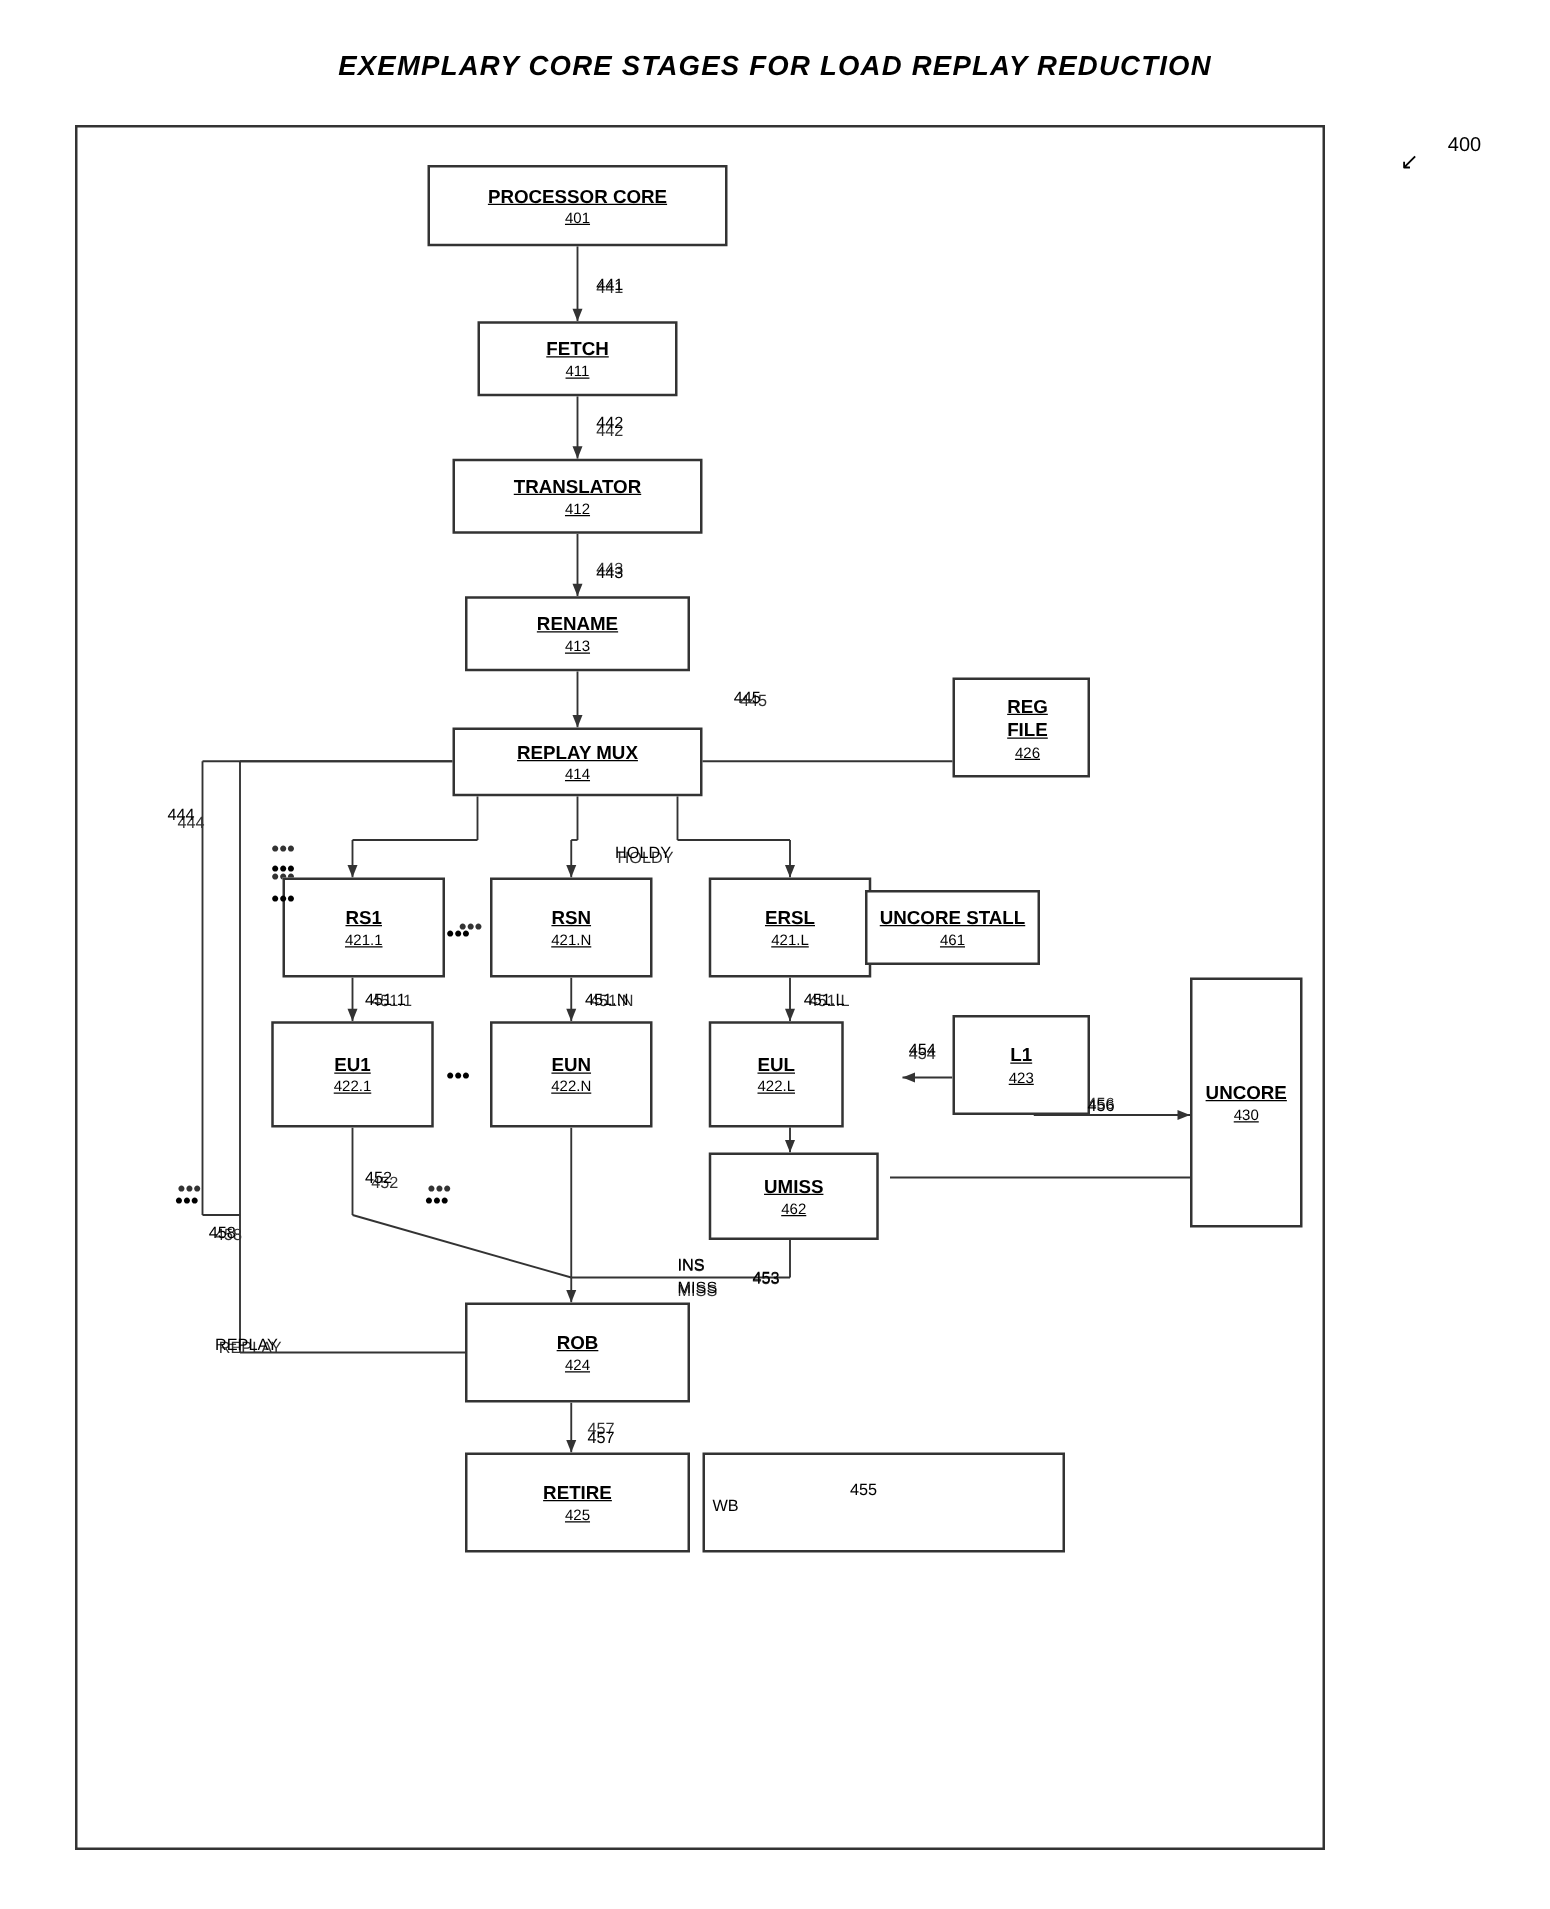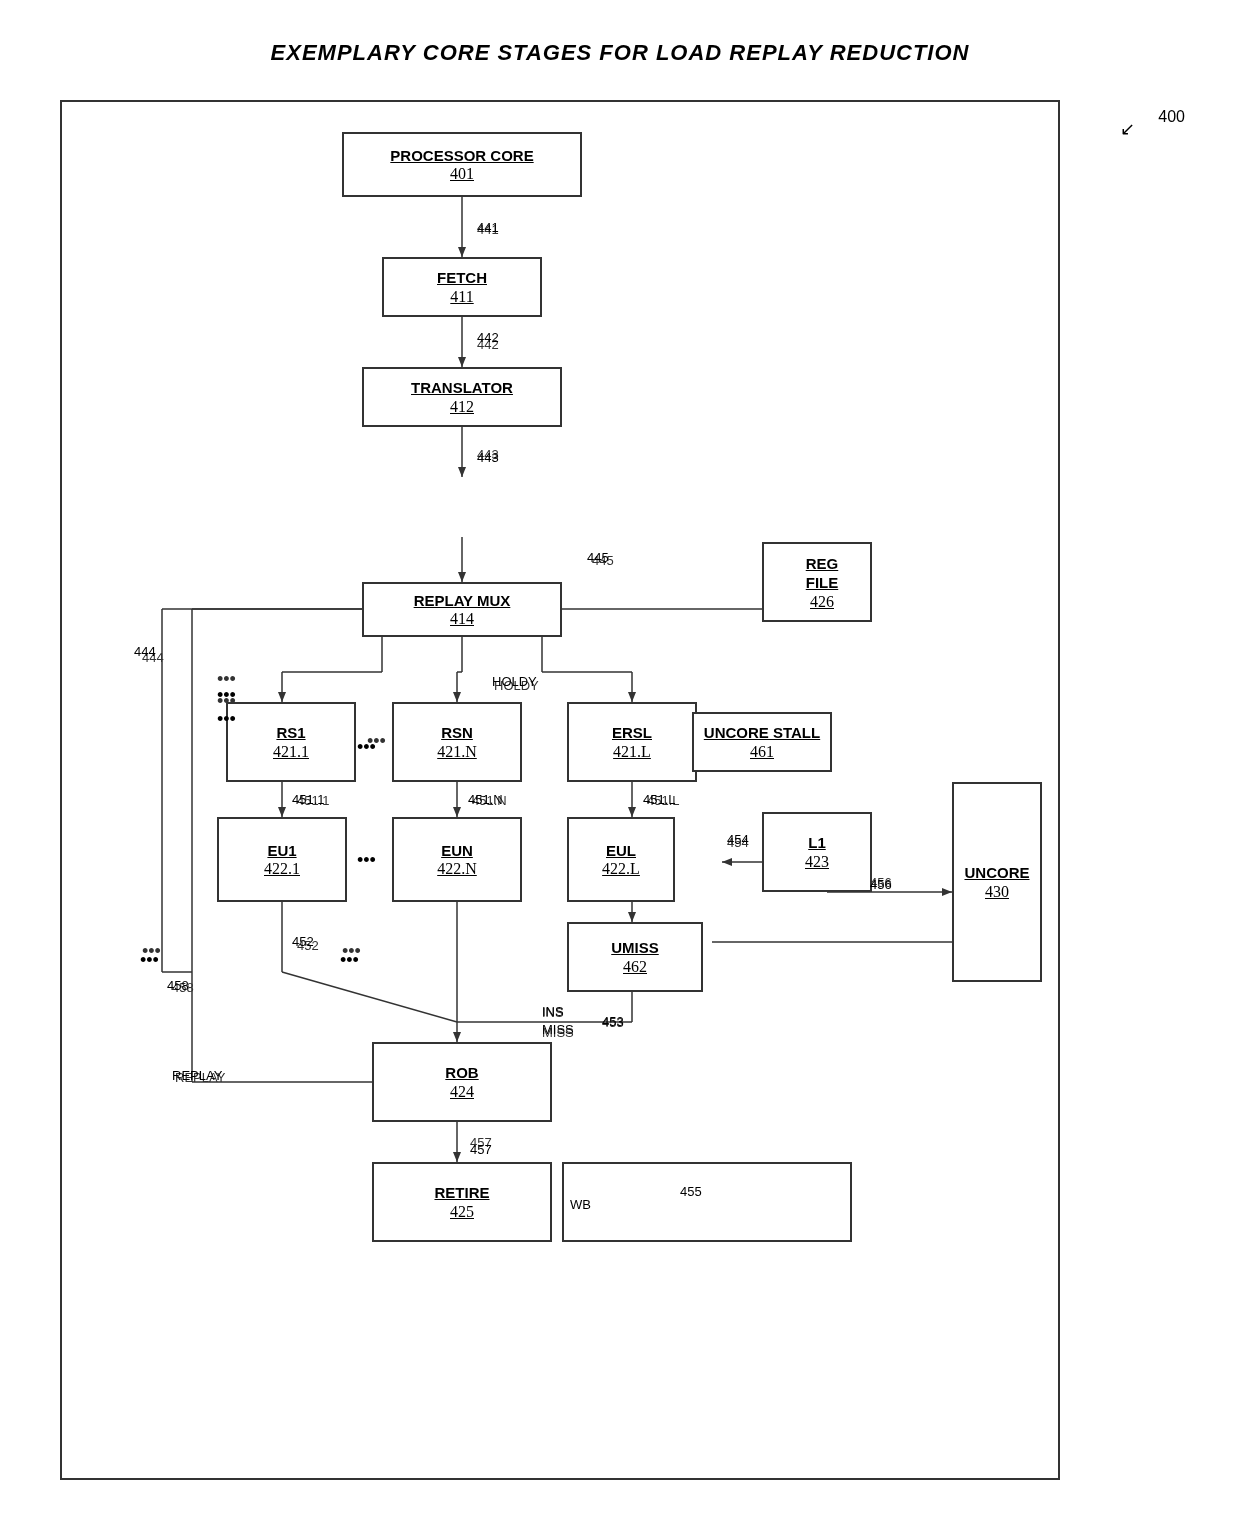--- a/index.html
+++ b/index.html
@@ -44,23 +44,22 @@
       justify-content: center;
       text-align: left;
     }
     .box-label {
       font-size: 15px;
       font-weight: bold;
       text-decoration: underline;
       line-height: 1.3;
     }
     .box-num {
-      font-size: 16px;
+      font-size: 12px;
       text-decoration: underline;
-      font-family: Liberation Serif, serif;
     }
     svg.arrows {
       position: absolute;
       left: 0;
       top: 0;
       width: 100%;
       height: 100%;
       pointer-events: none;
       overflow: visible;
     }
@@ -207,20 +206,24 @@
   <div class="box" style="left:320px; top:155px; width:160px; height:60px;">
     <span class="box-label">FETCH</span>
     <span class="box-num">411</span>
   </div>
 
   <div class="box" style="left:300px; top:265px; width:200px; height:60px;">
     <span class="box-label">TRANSLATOR</span>
     <span class="box-num">412</span>
   </div>
 
+  <div class="box" style="left:310px; top:375px; width:180px; height:60px;">
+    <span class="box-label">RENAME</span>
+    <span class="box-num">413</span>
+  </div>
 
   <div class="box" style="left:300px; top:480px; width:200px; height:55px;">
     <span class="box-label">REPLAY MUX</span>
     <span class="box-num">414</span>
   </div>
 
   <div class="box" style="left:700px; top:440px; width:110px; height:80px;padding-left:10px;">
     <span class="box-label" style="white-space:pre-line;">REG
 FILE</span>
     <span class="box-num">426</span>

